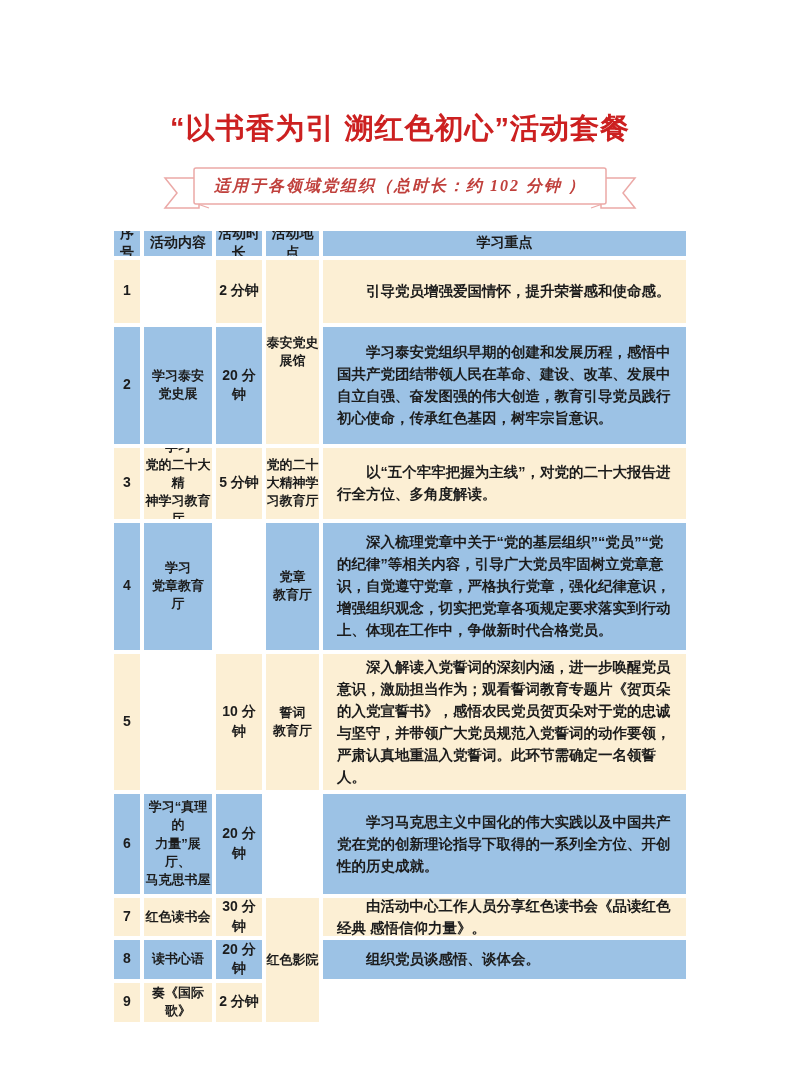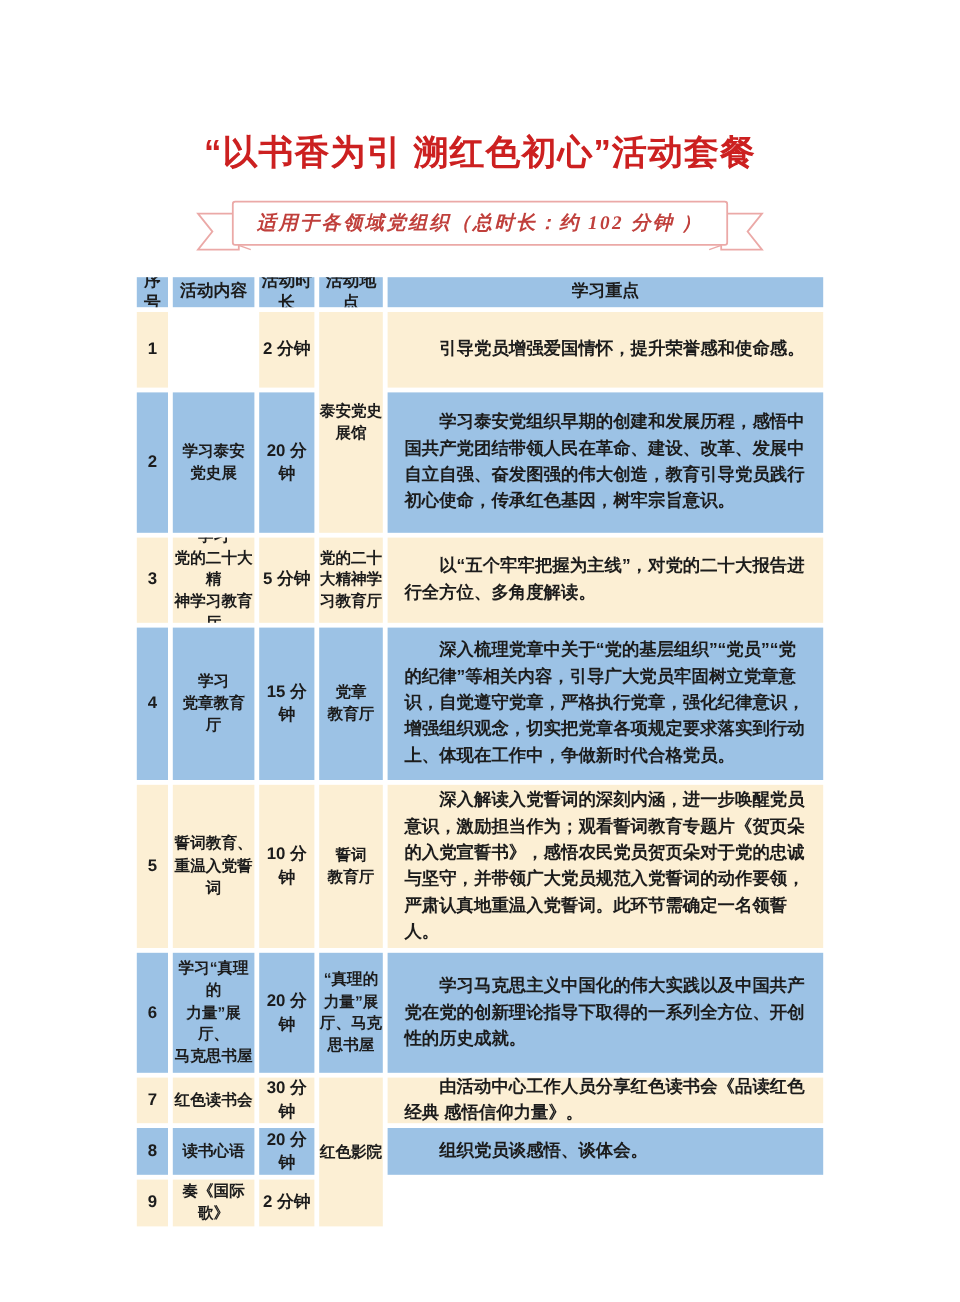--- a/index.html
+++ b/index.html
@@ -139,46 +139,39 @@
 大精神学
 习教育厅</div>
     <div class="cell cream focus" style="grid-area:4/5">
         <p class="para">以“五个牢牢把握为主线”，对党的二十大报告进行全方位、多角度解读。</p>
       </div>
 
     <div class="cell blue num" style="grid-area:5/1">4</div>
     <div class="cell blue" style="grid-area:5/2">学习
 党章教育
 厅</div>
-    <div class="cell blue dur" style="grid-area:5/3">15 分钟</div>
     <div class="cell blue" style="grid-area:5/4">党章
 教育厅</div>
     <div class="cell blue focus" style="grid-area:5/5">
         <p class="para">深入梳理党章中关于“党的基层组织”“党员”“党的纪律”等相关内容，引导广大党员牢固树立党章意识，自觉遵守党章，严格执行党章，强化纪律意识，增强组织观念，切实把党章各项规定要求落实到行动上、体现在工作中，争做新时代合格党员。</p>
       </div>
 
     <div class="cell cream num" style="grid-area:6/1">5</div>
-    <div class="cell cream" style="grid-area:6/2">誓词教育、
-重温入党誓词</div>
     <div class="cell cream dur" style="grid-area:6/3">10 分钟</div>
     <div class="cell cream" style="grid-area:6/4">誓词
 教育厅</div>
     <div class="cell cream focus" style="grid-area:6/5">
         <p class="para">深入解读入党誓词的深刻内涵，进一步唤醒党员意识，激励担当作为；观看誓词教育专题片《贺页朵的入党宣誓书》，感悟农民党员贺页朵对于党的忠诚与坚守，并带领广大党员规范入党誓词的动作要领，严肃认真地重温入党誓词。此环节需确定一名领誓人。</p>
       </div>
 
     <div class="cell blue num" style="grid-area:7/1">6</div>
     <div class="cell blue" style="grid-area:7/2">学习“真理的
 力量”展厅、
 马克思书屋</div>
     <div class="cell blue dur" style="grid-area:7/3">20 分钟</div>
-    <div class="cell blue" style="grid-area:7/4">“真理的
-力量”展
-厅、马克
-思书屋</div>
     <div class="cell blue focus" style="grid-area:7/5">
         <p class="para">学习马克思主义中国化的伟大实践以及中国共产党在党的创新理论指导下取得的一系列全方位、开创性的历史成就。</p>
       </div>
 
     <div class="cell cream num" style="grid-area:8/1">7</div>
     <div class="cell cream" style="grid-area:8/2">红色读书会</div>
     <div class="cell cream dur" style="grid-area:8/3">30 分钟</div>
     <div class="cell cream" style="grid-area:8/4/11/5">红色影院</div>
     <div class="cell cream focus" style="grid-area:8/5">
         <p class="para">由活动中心工作人员分享红色读书会《品读红色经典 感悟信仰力量》。</p>

